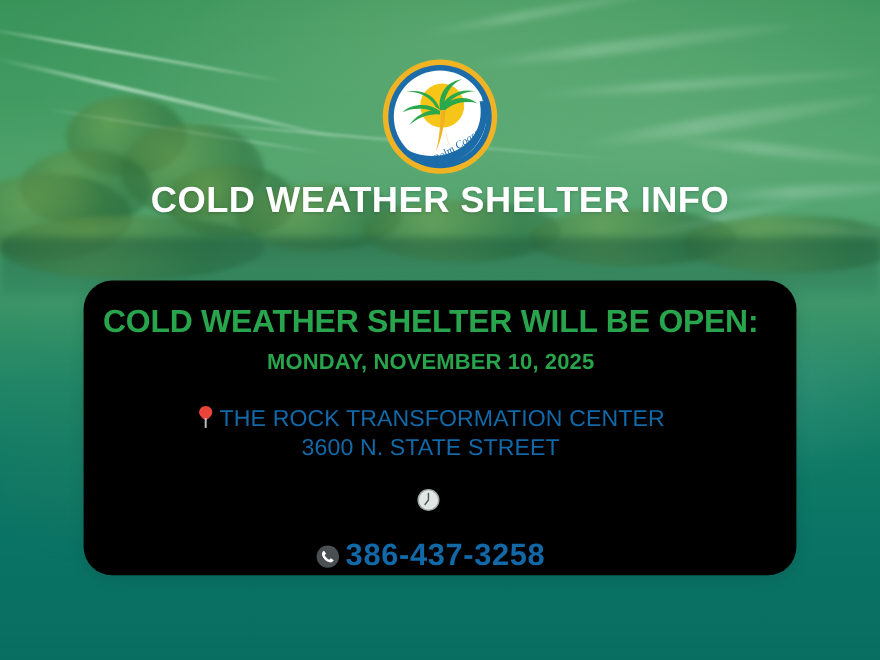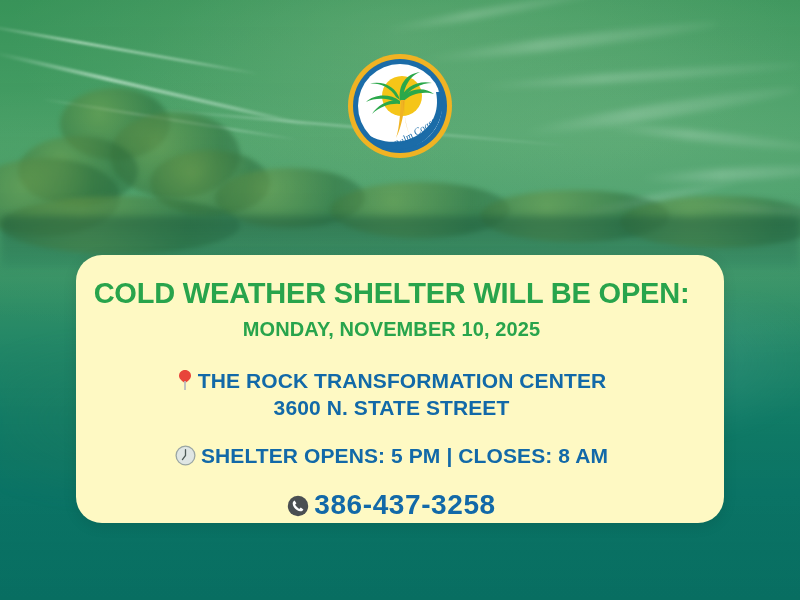--- a/index.html
+++ b/index.html
@@ -153,21 +153,21 @@
     font-family: "Liberation Sans", sans-serif;
   }
 
   
   #info-card {
     position: absolute;
     left: 76px;
     top: 255px;
     width: 648px;
     height: 268px;
-    background: #fef9c3;
+    background: #000000;
     border-radius: 26px;
     box-shadow: 0 3px 14px rgba(0,0,0,0.10);
     box-sizing: border-box;
     padding: 22px 26px 0 9px;
     text-align: center;
   }
 
   .card-heading {
     color: #28a44c;
     font-size: 29px;
@@ -183,21 +183,21 @@
     font-weight: 800;
     letter-spacing: 0.1px;
     margin: 9px 0 4px 0;
     font-family: "Liberation Sans", sans-serif;
   }
 
   .venue-block {
     margin-top: 27px;
     color: #1269a8;
     font-size: 21px;
-    font-weight: 700;
+    font-weight: 400;
     line-height: 1.28;
     letter-spacing: 0.1px;
   }
   .venue-line-1 { display: block; }
   .venue-line-2 { display: block; }
 
   .hours-block {
     margin-top: 22px;
     color: #1269a8;
     font-size: 21px;
@@ -280,20 +280,21 @@
       <path d="M55 48 C54 60 54 74 50 86 C56 74 58 60 59 48 Z" fill="#f0b323"></path>
       <path d="M57 49 C58 62 60 74 64 84 C59 73 58 61 58 49 Z" fill="#e8a81d" opacity=".8"></path>
 
       <path d="M96 40 C100 62 90 86 66 95 C46 102 26 94 18 80 C30 90 50 93 66 86 C86 77 94 60 90 40 Z" fill="#1b6ca8"></path>
       <path d="M92 34 C100 56 94 82 70 93 C50 102 28 96 18 82 C32 92 52 95 68 88 C88 79 96 56 92 34 Z" fill="#1b6ca8"></path>
 
       <text x="70" y="84" fill="#1b6ca8" font-size="10" font-family="'Liberation Serif', serif" font-style="italic" transform="rotate(-32 70 84)" text-anchor="middle">Palm Coast</text>
     </svg>
   </div>
 
+  <div id="banner-title">COLD WEATHER SHELTER INFO</div>
 
   <div id="info-card">
 
     <div class="card-heading">COLD WEATHER SHELTER WILL BE OPEN:</div>
 
     <div class="card-subheading">MONDAY, NOVEMBER 10, 2025</div>
 
     <div class="venue-block">
       <span class="venue-line-1">
         <span class="ico">
@@ -305,21 +306,21 @@
       </span>
       <span class="venue-line-2">3600 N. STATE STREET</span>
     </div>
 
     <div class="hours-block">
       <span class="ico">
         <svg width="21" height="21" viewBox="0 0 21 21">
           <circle cx="10.5" cy="10.5" r="9.4" fill="#dfe6e4" stroke="#9aa6a3" stroke-width="1.3"></circle>
           <path d="M10.5 4.6 L10.5 10.5 L7.4 14.6" stroke="#4d5a57" stroke-width="1.3" fill="none" stroke-linecap="round"></path>
         </svg>
-      </span><span>SHELTER OPENS: 5 PM | CLOSES: 8 AM</span>
+      </span>
     </div>
 
     <div class="phone-block">
       <span class="ico">
         <svg width="22" height="22" viewBox="0 0 22 22">
           <circle cx="11" cy="11" r="10.2" fill="#4a4f52"></circle>
           <path d="M7.6 5.6 C6.4 6.2 5.6 7.4 5.7 8.7 C5.9 12.2 9.8 16.1 13.3 16.3 C14.6 16.4 15.8 15.6 16.4 14.4 L13.8 12.6 L12.2 13.9 C10.9 13.2 8.8 11.1 8.1 9.8 L9.4 8.2 Z" fill="#ffffff"></path>
         </svg>
       </span><span>386-437-3258</span>
     </div>

